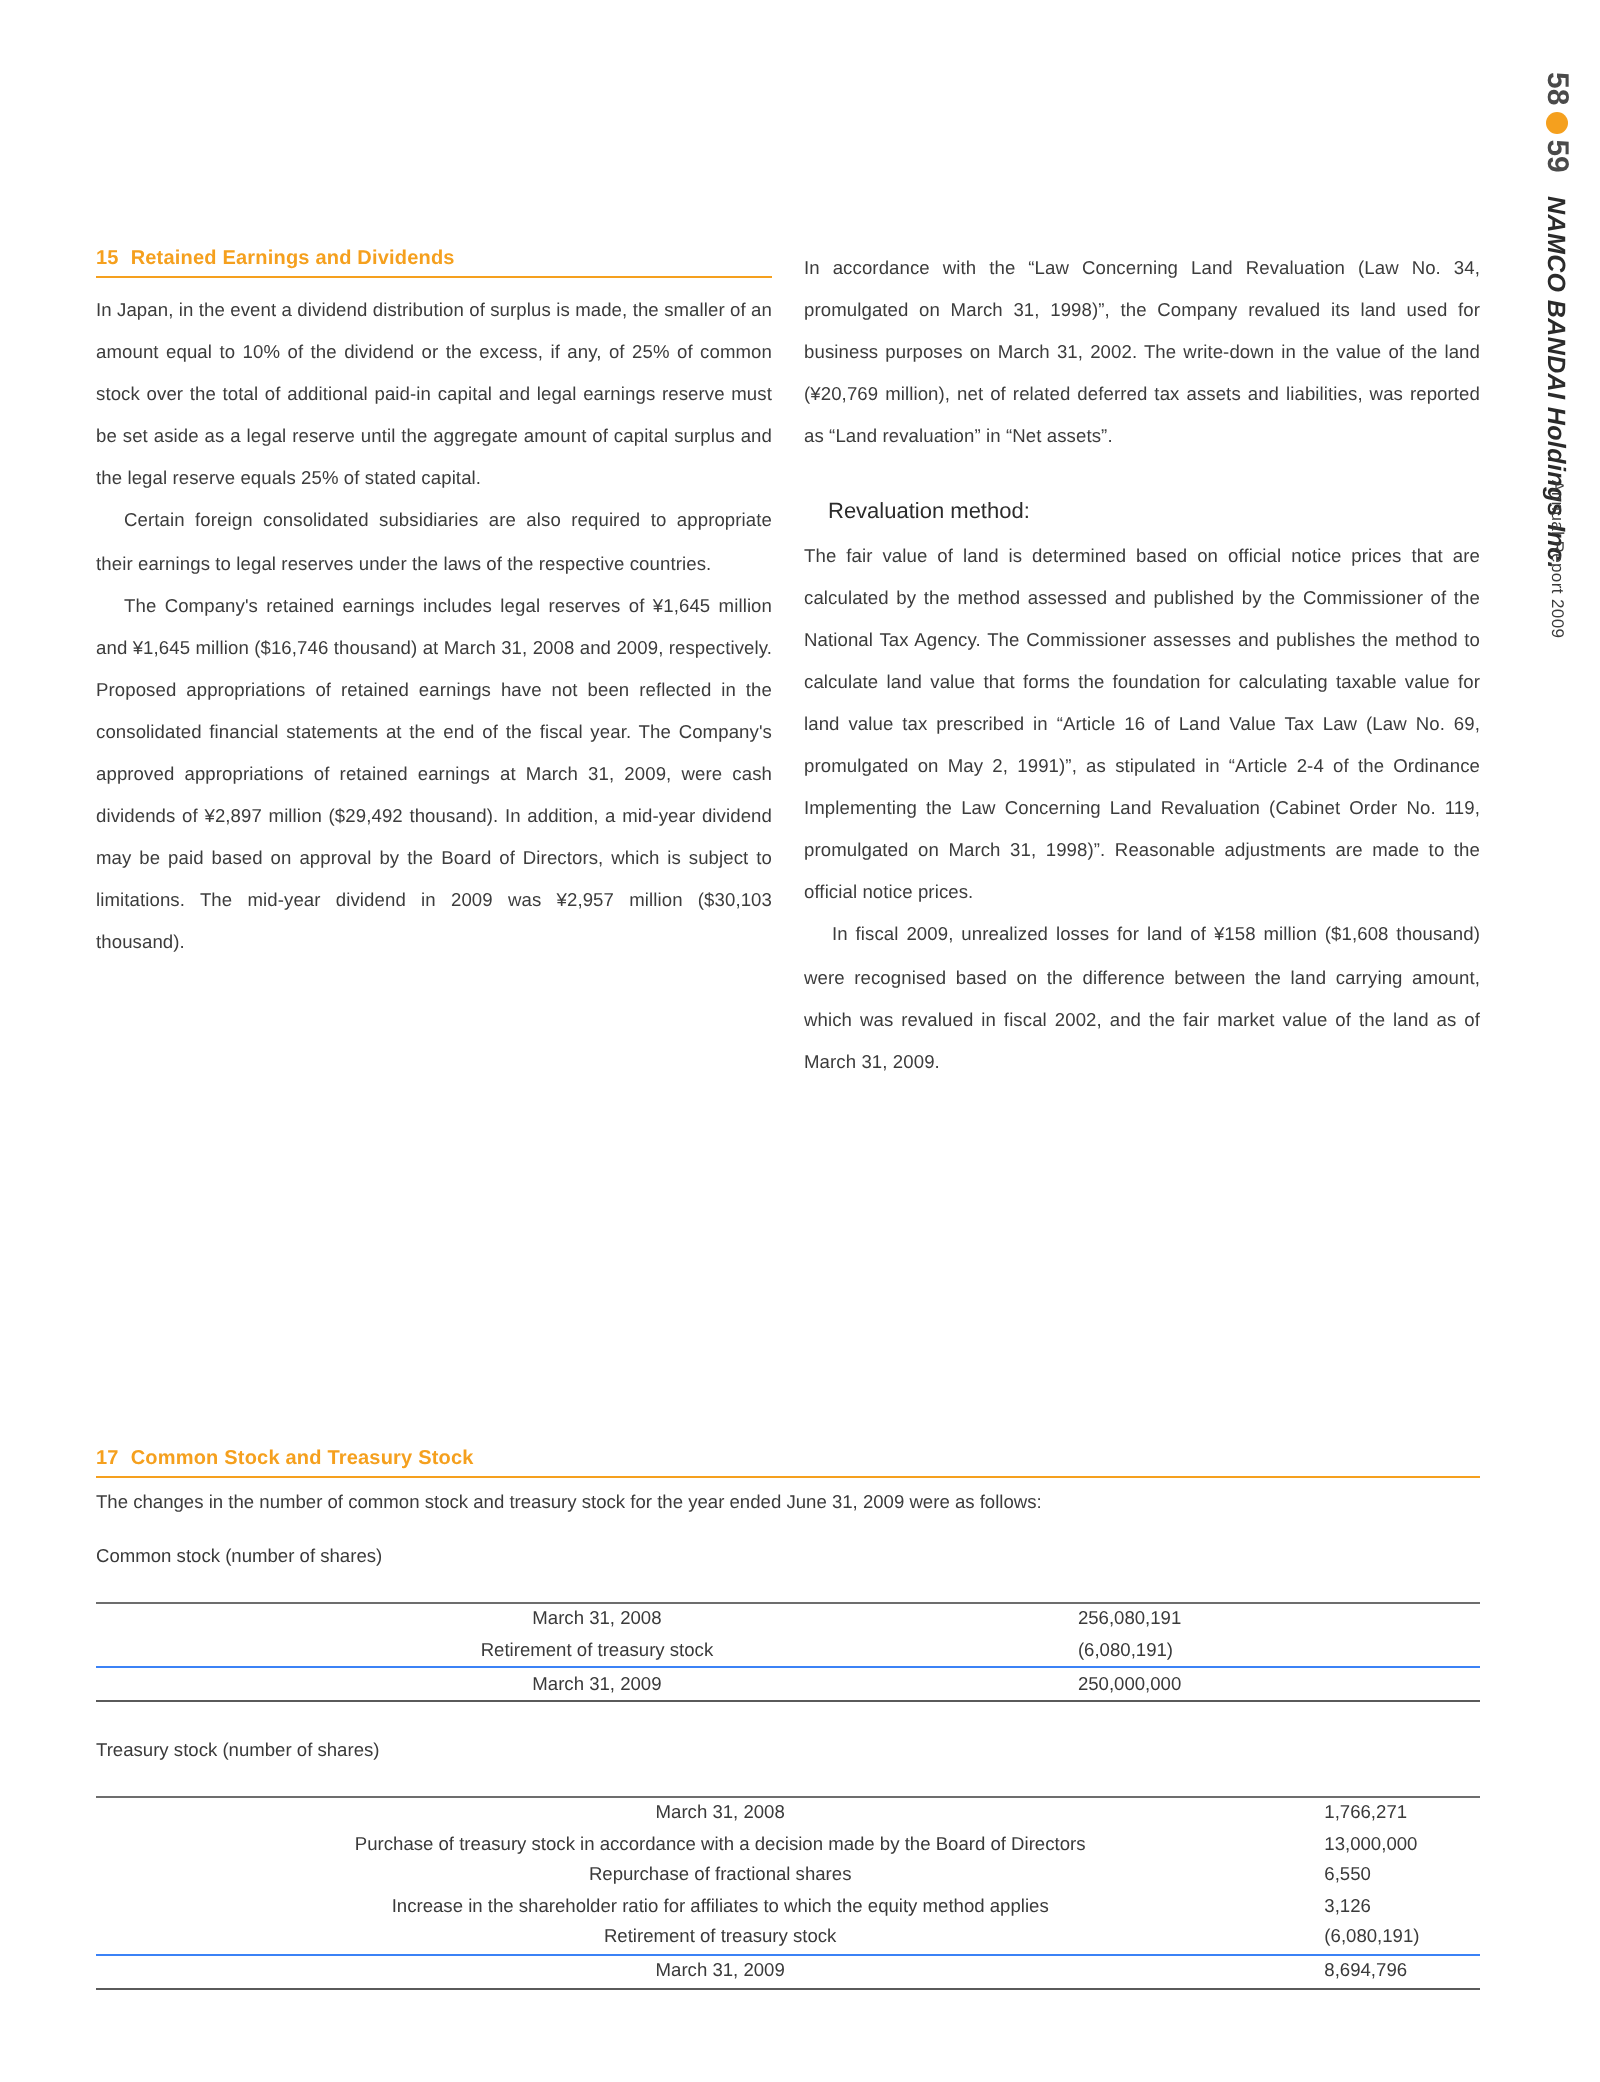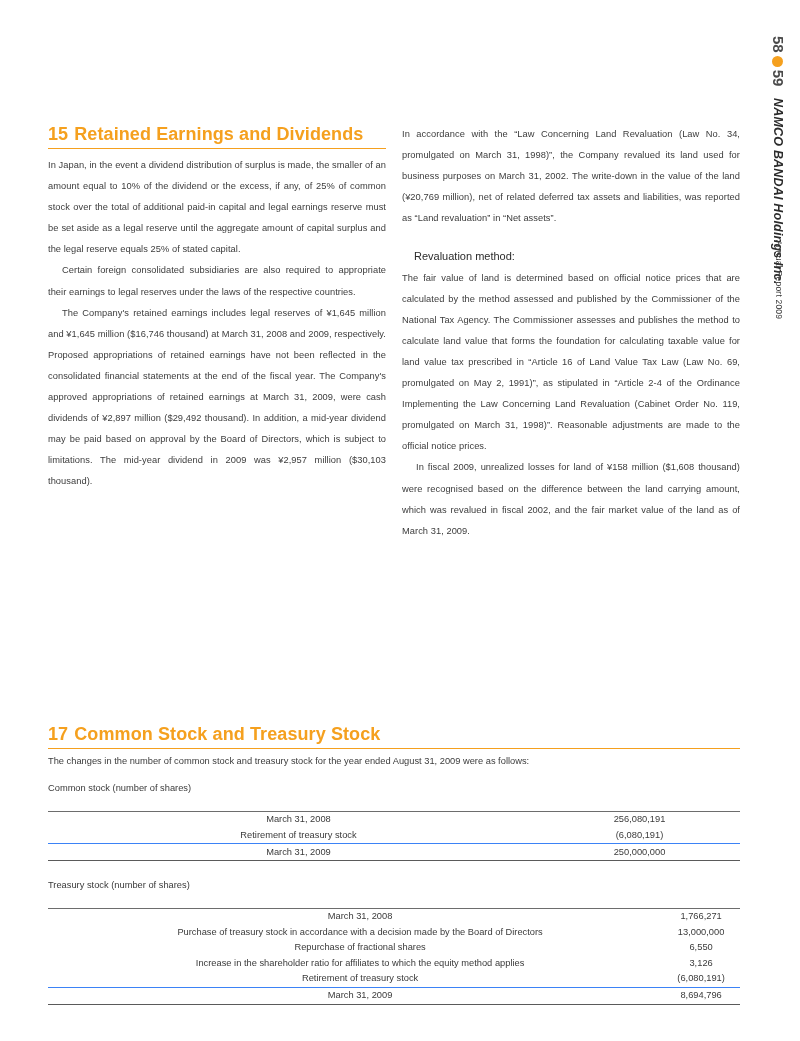--- a/index.html
+++ b/index.html
@@ -81,21 +81,21 @@
     width: 692px;
   }
   .col {
     width: 338px;
     float: left;
   }
   .col.right { margin-left: 16px; }
 
   .sec-head {
     color: #F5A01E;
-    font-size: 18px;
+    font-size: 10px;
     font-weight: bold;
     padding-bottom: 3px;
     border-bottom: 1.2px solid #F5A01E;
     margin-bottom: 6px;
     letter-spacing: 0.1px;
   }
   .sec-head .num { margin-right: 6px; }
 
   p.body {
     margin: 0 0 0 0;
@@ -135,21 +135,21 @@
     border-collapse: collapse;
     font-size: 9.3px;
     color: #3a3a3a;
   }
   table.shares td {
     padding: 1px 0 1.5px 0;
     line-height: 13px;
     vertical-align: bottom;
   }
   table.shares td.lbl { text-align: center; padding-left: 10px; }
-  table.shares td.val { text-align: center; white-space: nowrap; }
+  table.shares td.val { text-align: left; white-space: nowrap; }
   tr.caption td {
     padding-left: 0;
     padding-bottom: 16px;
     border-bottom: 1px solid #6d6d6d;
     font-size: 9.3px;
   }
   tr.total td {
     border-top: 1px solid #3b82f6;
     border-bottom: 1.3px solid #5a5a5a;
     padding-top: 1.5px;
@@ -187,21 +187,21 @@
       <p class="body indent">In fiscal 2009, unrealized losses for land of ¥158 million ($1,608 thousand) were recognised based on the difference between the land carrying amount, which was revalued in fiscal 2002, and the fair market value of the land as of March 31, 2009.</p>
     </div>
 
     <div style="clear:both"></div>
   </div>
 
   <div id="sec17">
     <div class="sec-head">
       <span class="num">17</span><span>Common Stock and Treasury Stock</span>
     </div>
-    <div class="intro">The changes in the number of common stock and treasury stock for the year ended August 31, 2009 were as follows:</div>
+    <div class="intro">The changes in the number of common stock and treasury stock for the year ended June 31, 2009 were as follows:</div>
 
     <table class="shares">
       <tbody>
         <tr class="caption">
           <td colspan="2">Common stock (number of shares)</td>
         </tr>
         <tr>
           <td class="lbl">March 31, 2008</td>
           <td class="val">256,080,191</td>
         </tr>

